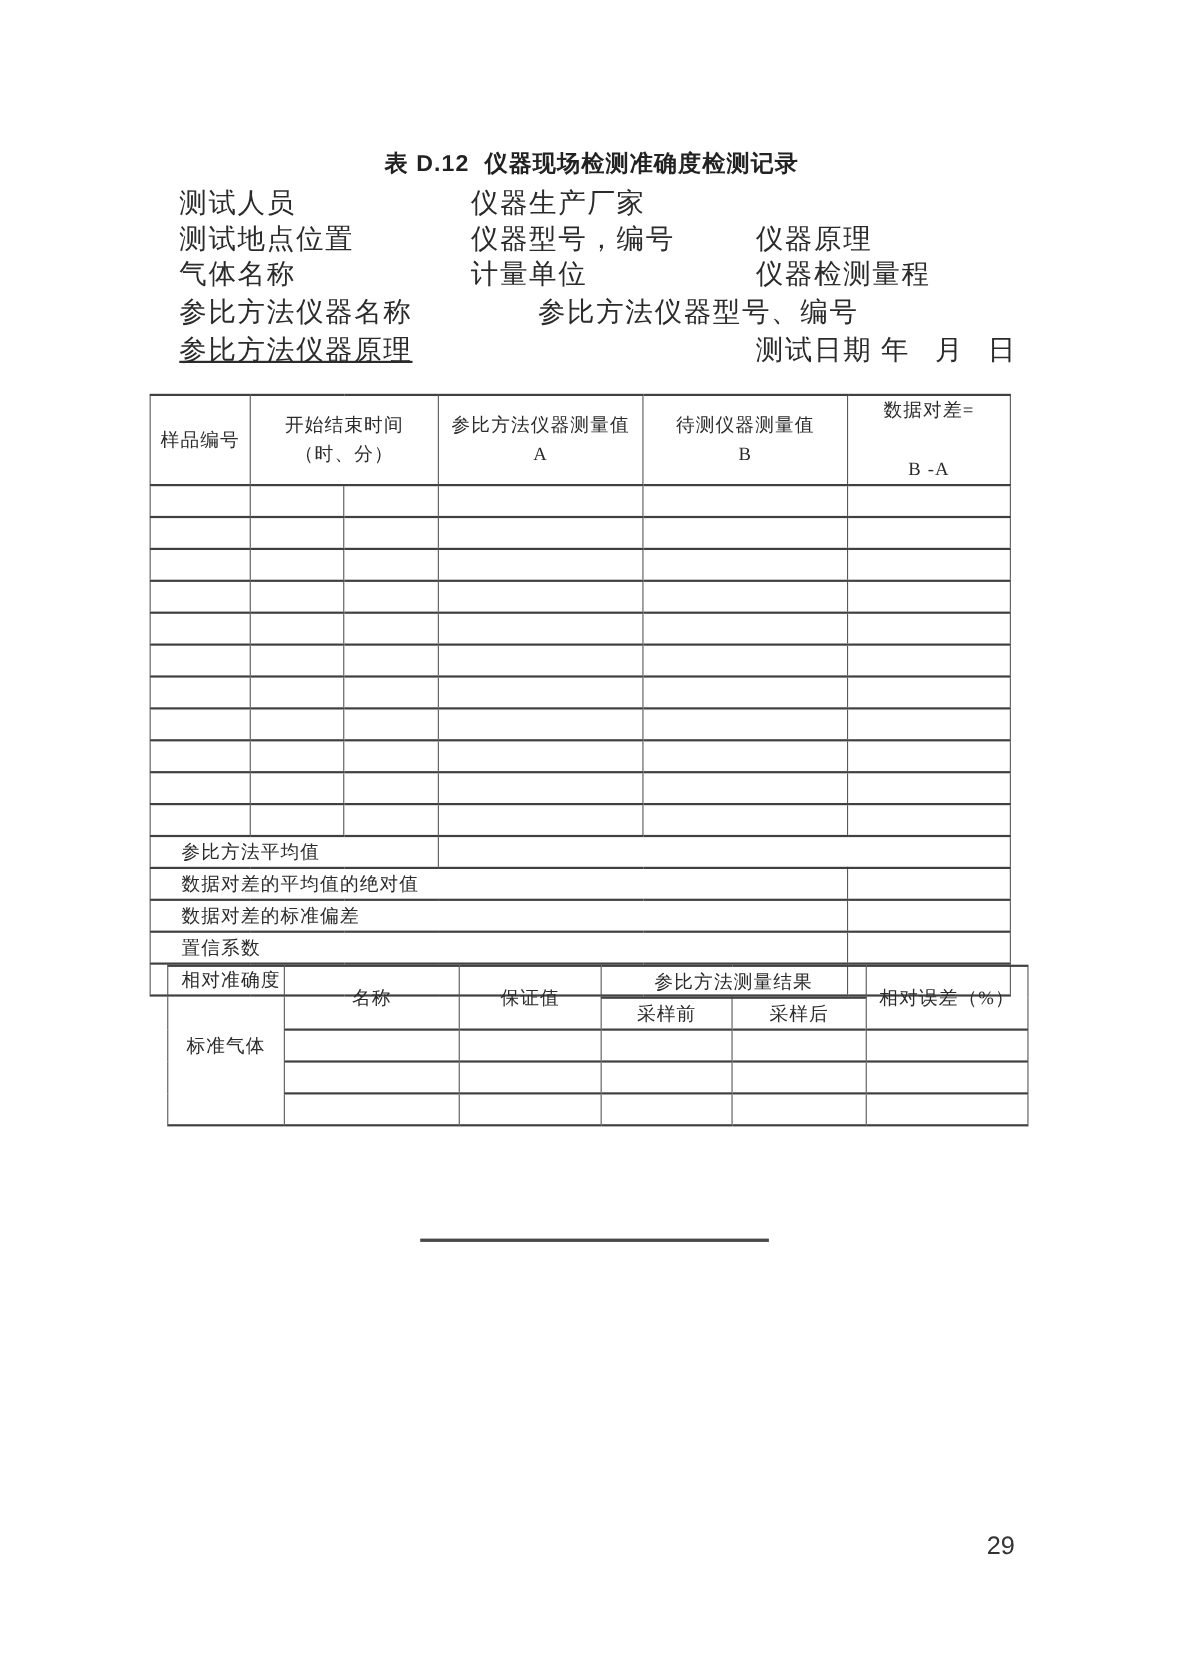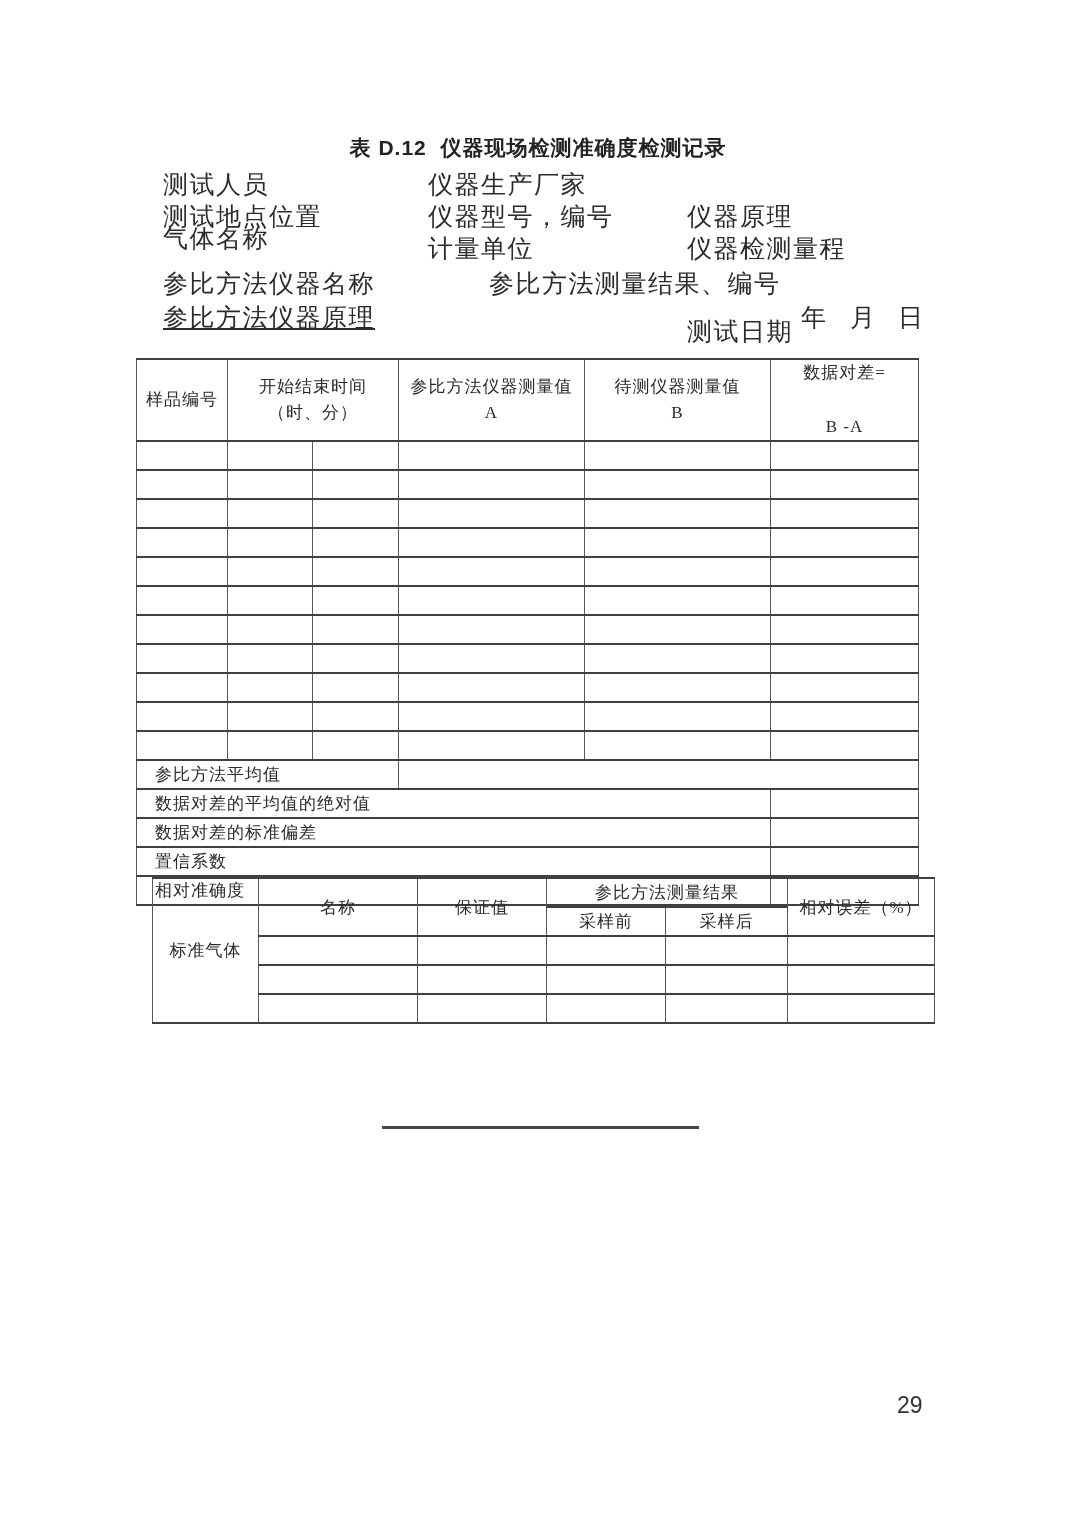--- a/index.html
+++ b/index.html
@@ -49,21 +49,21 @@
     vertical-align: middle;
     letter-spacing: 1px;
     overflow: hidden;
   }
   .t-main { left: 136px; top: 358px; width: 782px; }
   .t-main thead tr { height: 57px; }
   .t-main tbody tr, .t-main .summary-row { height: 29px; }
   .t-main thead td { line-height: 26px; }
   .label-cell {
     text-align: left;
-    padding-left: 18px;
+    padding-left: 28px;
   }
   .t-gas { left: 152px; top: 877px; width: 782px; }
   .t-gas tr { height: 29px; }
   .sig-line {
     position: absolute;
     left: 382px;
     top: 1126px;
     width: 317px;
     height: 3px;
     background: #474747;
@@ -85,29 +85,29 @@
 
   <div class="doc-title">表 D.12  仪器现场检测准确度检测记录</div>
 
   <div class="info-label" style="left:163px; top:168px;">测试人员</div>
   <div class="info-label" style="left:428px; top:168px;">仪器生产厂家</div>
 
   <div class="info-label" style="left:163px; top:200px;">测试地点位置</div>
   <div class="info-label" style="left:428px; top:200px;">仪器型号，编号</div>
   <div class="info-label" style="left:687px; top:200px;">仪器原理</div>
 
-  <div class="info-label" style="left:163px; top:222px;font-family:Liberation Mono, monospace;">气体名称</div>
+  <div class="info-label" style="left:163px; top:232px;font-family:Liberation Mono, monospace;">气体名称</div>
   <div class="info-label" style="left:428px; top:232px;">计量单位</div>
   <div class="info-label" style="left:687px; top:232px;">仪器检测量程</div>
 
   <div class="info-label" style="left:163px; top:267px;font-family:Liberation Serif, serif;">参比方法仪器名称</div>
-  <div class="info-label" style="left:489px; top:267px;">参比方法测量结果、编号</div>
+  <div class="info-label" style="left:489px; top:267px;">参比方法仪器型号、编号</div>
 
   <div class="info-label" style="left:163px; top:301px;text-decoration:underline;">参比方法仪器原理</div>
-  <div class="info-label" style="left:687px; top:301px;margin-top:14px;">测试日期</div>
+  <div class="info-label" style="left:687px; top:301px;">测试日期</div>
   <div class="info-label" style="left:801px; top:301px;">年</div>
   <div class="info-label" style="left:850px; top:301px;">月</div>
   <div class="info-label" style="left:898px; top:301px;">日</div>
 
   <table class="t-main">
     <colgroup>
       <col style="width:91px">
         <col style="width:85px">
         <col style="width:86px">
       <col style="width:186px">

